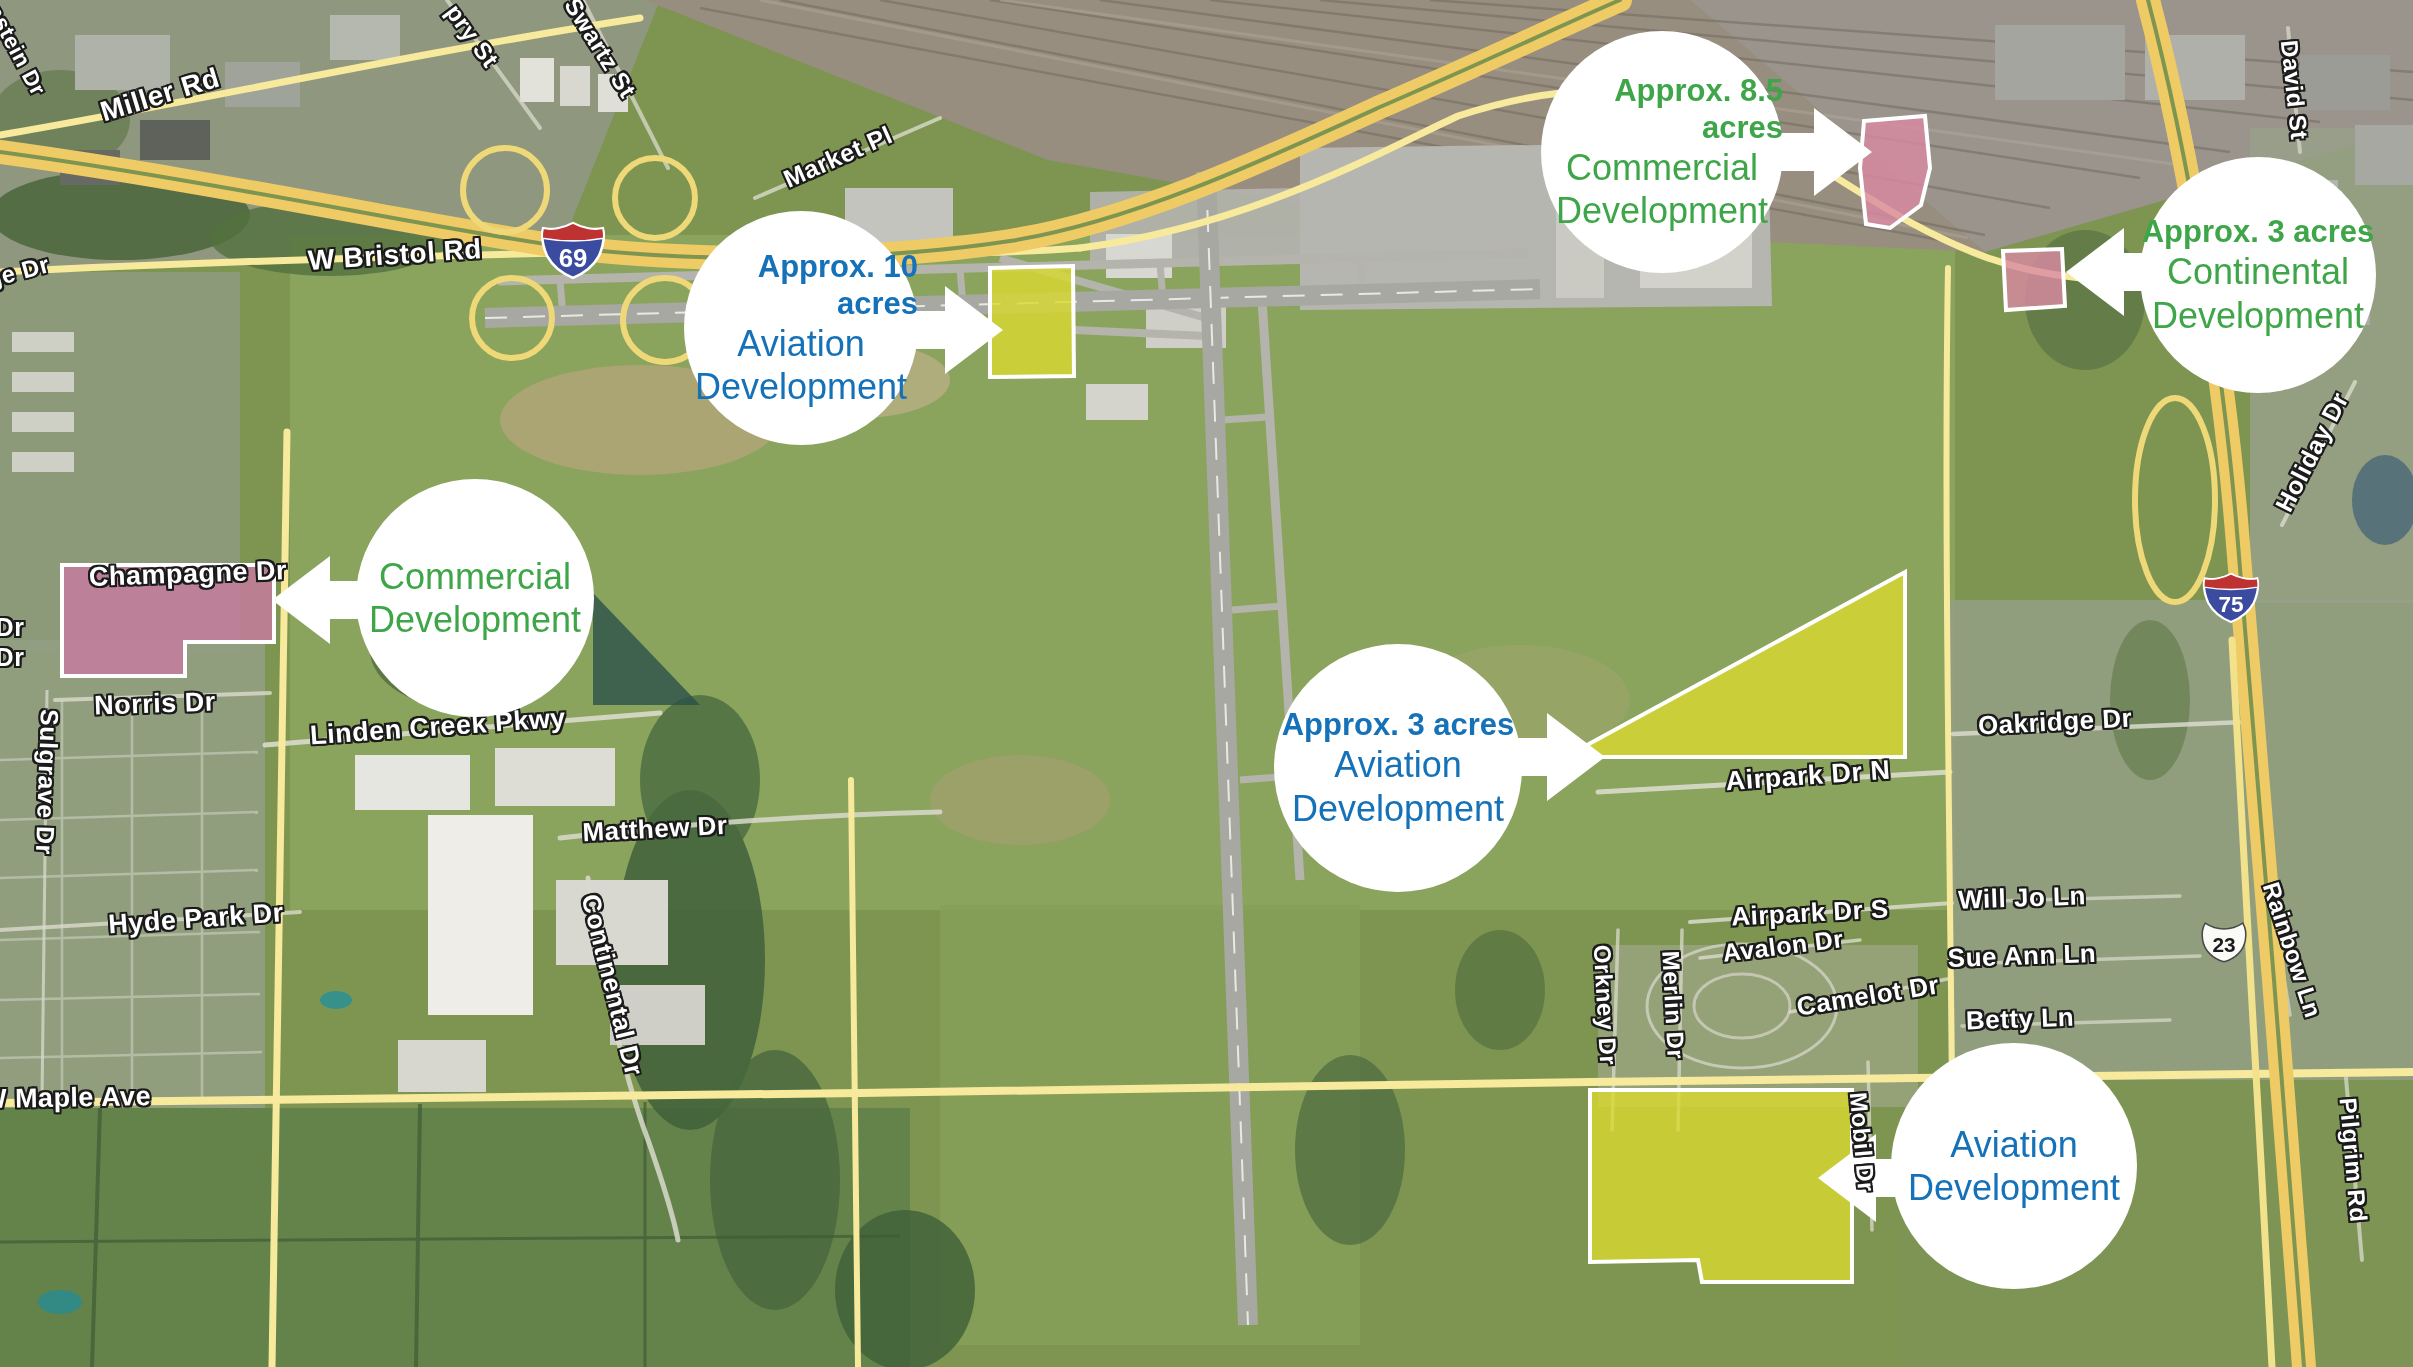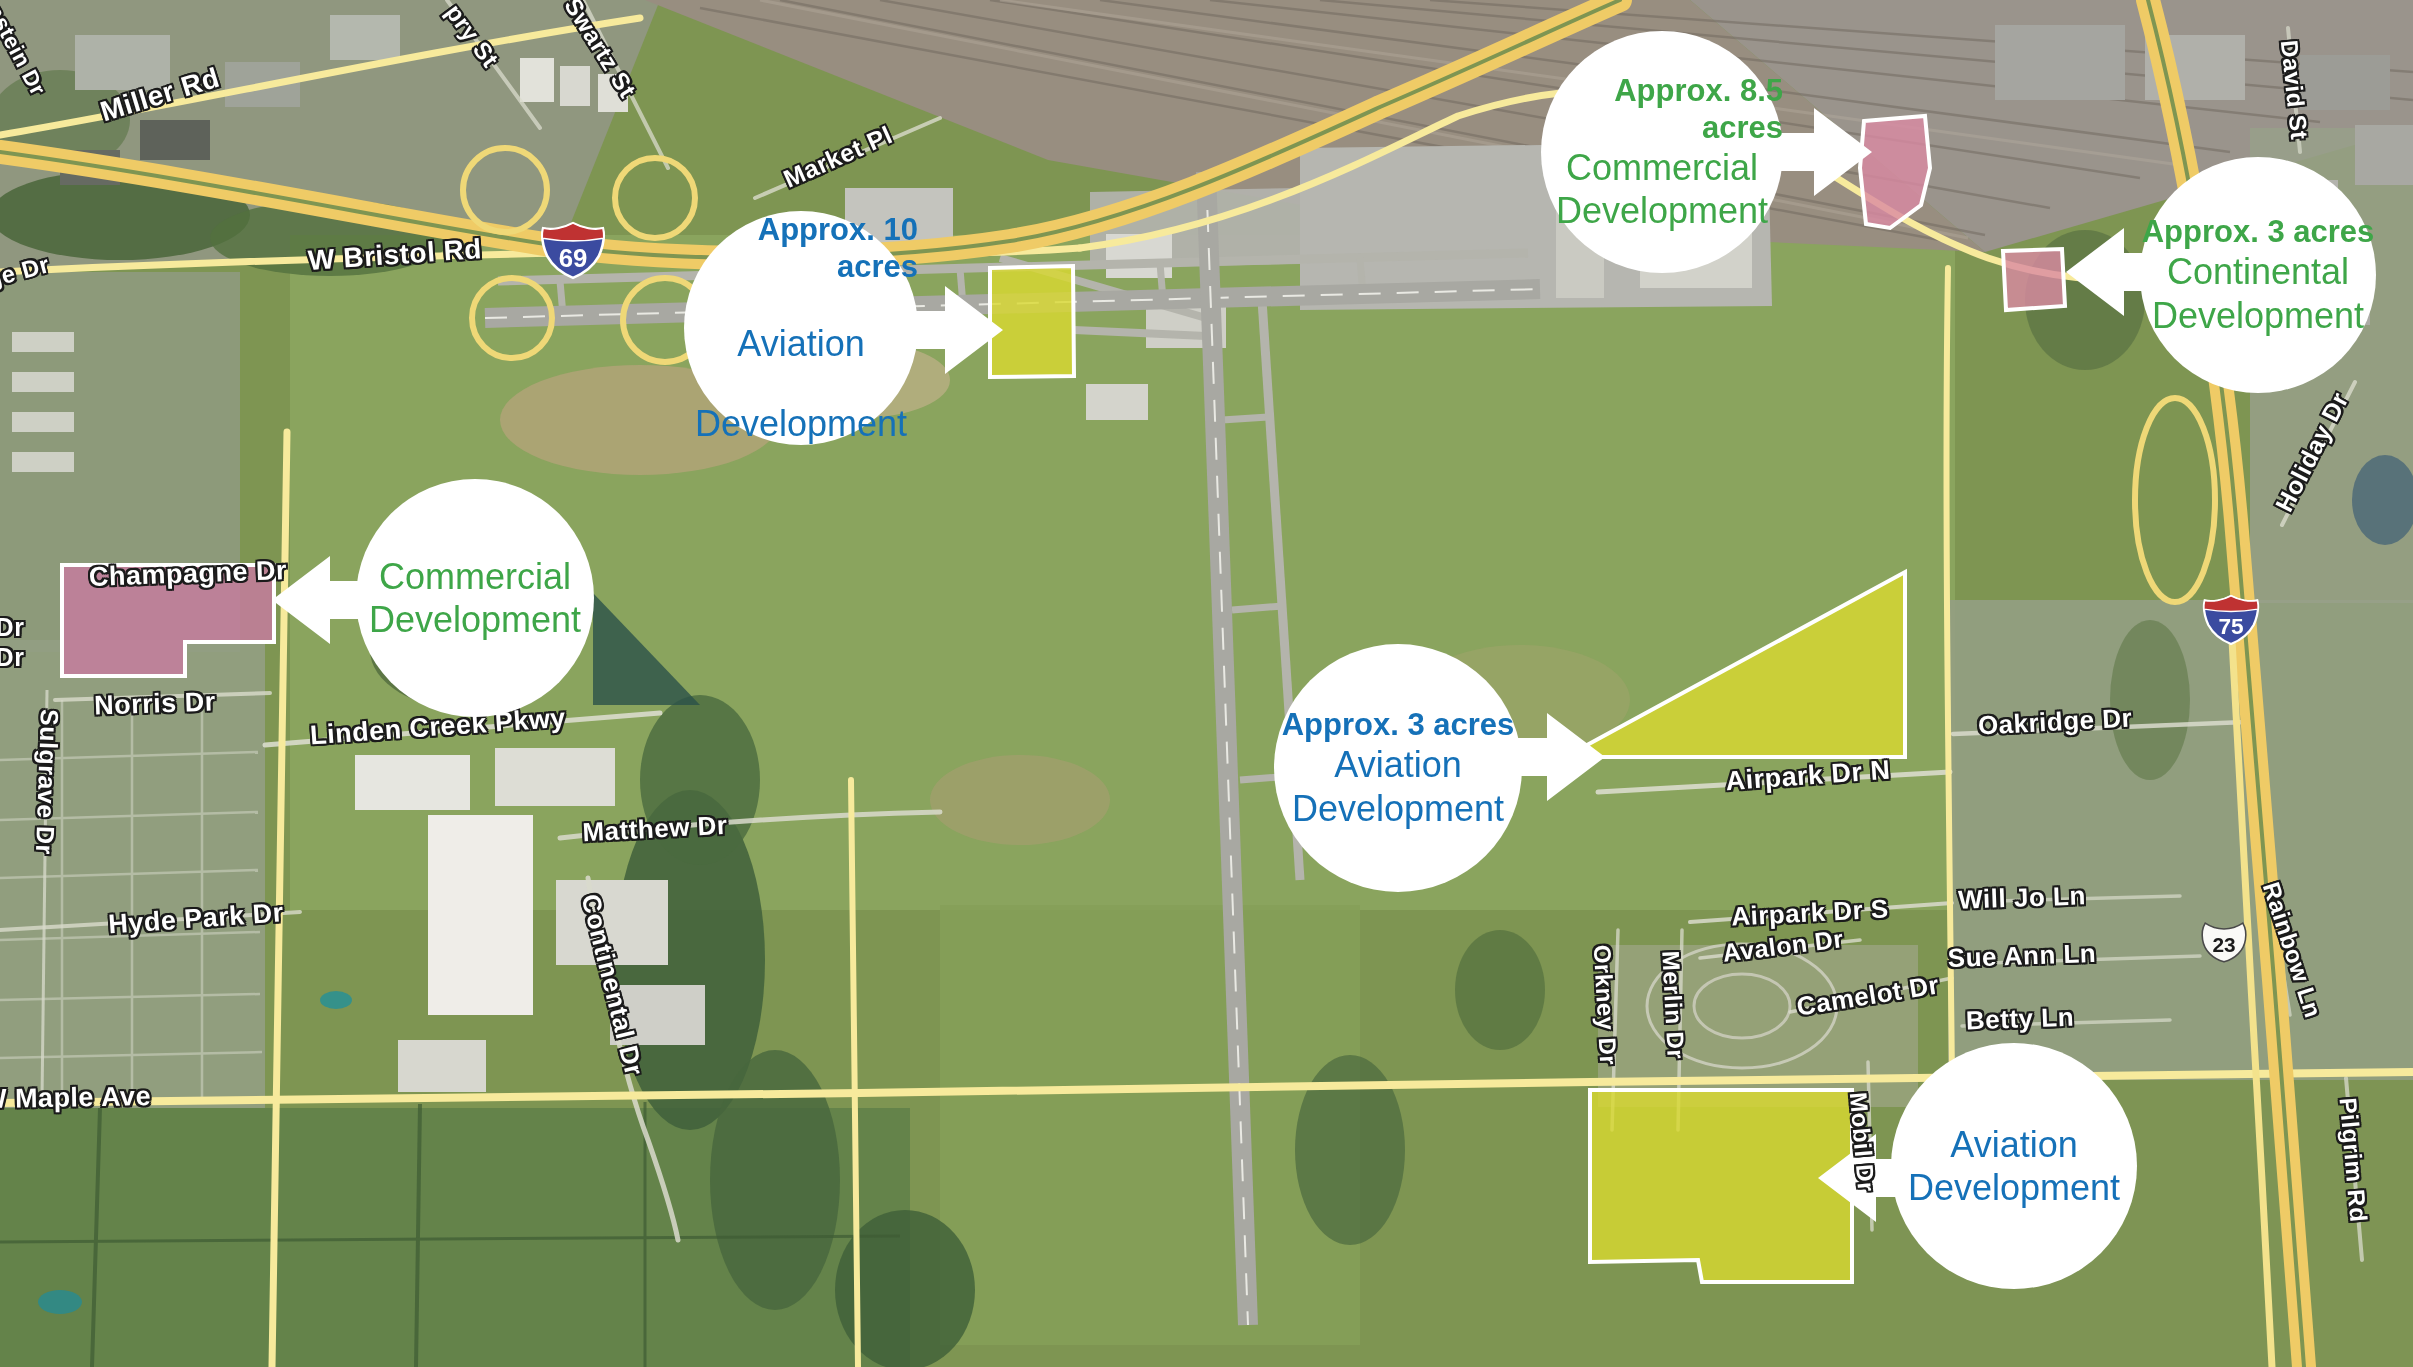--- a/index.html
+++ b/index.html
@@ -273,32 +273,32 @@
       <div class="street-label" style="left: 2292px; top: 950px; font-size: 24px; transform: translate(-50%, -50%) rotate(72deg);">Rainbow Ln</div>
       <div class="street-label" style="left: 2353px; top: 1160px; font-size: 24px; transform: translate(-50%, -50%) rotate(85deg);">Pilgrim Rd</div>
       <div class="street-label" style="left: 2294px; top: 90px; font-size: 24px; transform: translate(-50%, -50%) rotate(84deg);">David St</div>
     </div>
 <div id="shields">
       <div class="shield" style="left: 540px; top: 220px; width: 66px; height: 60px;"><svg viewBox="0 0 64 58" width="100%" height="100%">
           <path d="M32,3 C41,8 53,10 61,8 C63,16 61,26 57,35 C51,46 42,52 32,56 C22,52 13,46 7,35 C3,26 1,16 3,8 C11,10 23,8 32,3 Z" fill="#3B4BA0" stroke="#FFFFFF" stroke-width="2.5"></path>
           <path d="M32,3 C41,8 53,10 61,8 C61.8,11.5 62,14.5 61.8,17.5 C42,21 22,21 2.2,17.5 C2,14.5 2.2,11.5 3,8 C11,10 23,8 32,3 Z" fill="#BF3232" stroke="#FFFFFF" stroke-width="1.5"></path>
           <text x="32" y="45" text-anchor="middle" font-size="25" font-weight="bold" fill="#FFFFFF" font-family="Liberation Sans, sans-serif">69</text>
         </svg></div>
-      <div class="shield" style="left: 2202px; top: 593px; width: 58px; height: 53px;"><svg viewBox="0 0 64 58" width="100%" height="100%">
+      <div class="shield" style="left: 2202px; top: 571px; width: 58px; height: 53px;"><svg viewBox="0 0 64 58" width="100%" height="100%">
           <path d="M32,3 C41,8 53,10 61,8 C63,16 61,26 57,35 C51,46 42,52 32,56 C22,52 13,46 7,35 C3,26 1,16 3,8 C11,10 23,8 32,3 Z" fill="#3B4BA0" stroke="#FFFFFF" stroke-width="2.5"></path>
           <path d="M32,3 C41,8 53,10 61,8 C61.8,11.5 62,14.5 61.8,17.5 C42,21 22,21 2.2,17.5 C2,14.5 2.2,11.5 3,8 C11,10 23,8 32,3 Z" fill="#BF3232" stroke="#FFFFFF" stroke-width="1.5"></path>
           <text x="32" y="45" text-anchor="middle" font-size="25" font-weight="bold" fill="#FFFFFF" font-family="Liberation Sans, sans-serif">75</text>
         </svg></div>
       <div class="shield" style="left: 2200px; top: 920px; width: 48px; height: 44px;"><svg viewBox="0 0 46 42" width="100%" height="100%">
           <path d="M5,3 C11,7 17,8.5 23,8.5 C29,8.5 35,7 41,3 C44,8 44.5,13 43.5,19 C42,29 34,37 23,40 C12,37 4,29 2.5,19 C1.5,13 2,8 5,3 Z" fill="#FAFAF7" stroke="#4A4A4A" stroke-width="1.5"></path>
           <text x="23" y="31" text-anchor="middle" font-size="20" font-weight="bold" fill="#1B1B1B" font-family="Liberation Sans, sans-serif">23</text>
         </svg></div>
     </div>
 <div id="callouts">
-      <div class="callout" style="left: 684px; top: 211px; width: 234px; height: 234px; color: rgb(21, 113, 184); gap: 37px;">
+      <div class="callout" style="left: 684px; top: 211px; width: 234px; height: 234px; color: rgb(21, 113, 184);">
         <div class="callout-title">Approx. 10 acres</div>
         <div class="callout-line">Aviation</div>
         <div class="callout-line">Development</div>
       </div>
       <div class="callout" style="left: 1541px; top: 31px; width: 242px; height: 242px; color: rgb(62, 166, 72);">
         <div class="callout-title">Approx. 8.5 acres</div>
         <div class="callout-line">Commercial</div>
         <div class="callout-line">Development</div>
       </div>
       <div class="callout" style="left: 2140px; top: 157px; width: 236px; height: 236px; color: rgb(62, 166, 72);">

